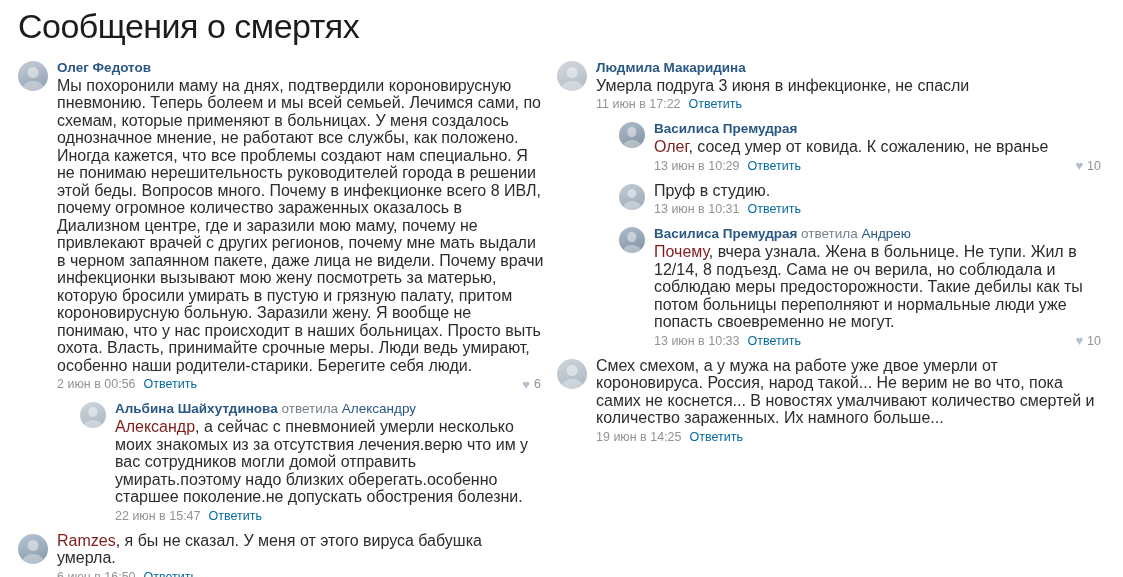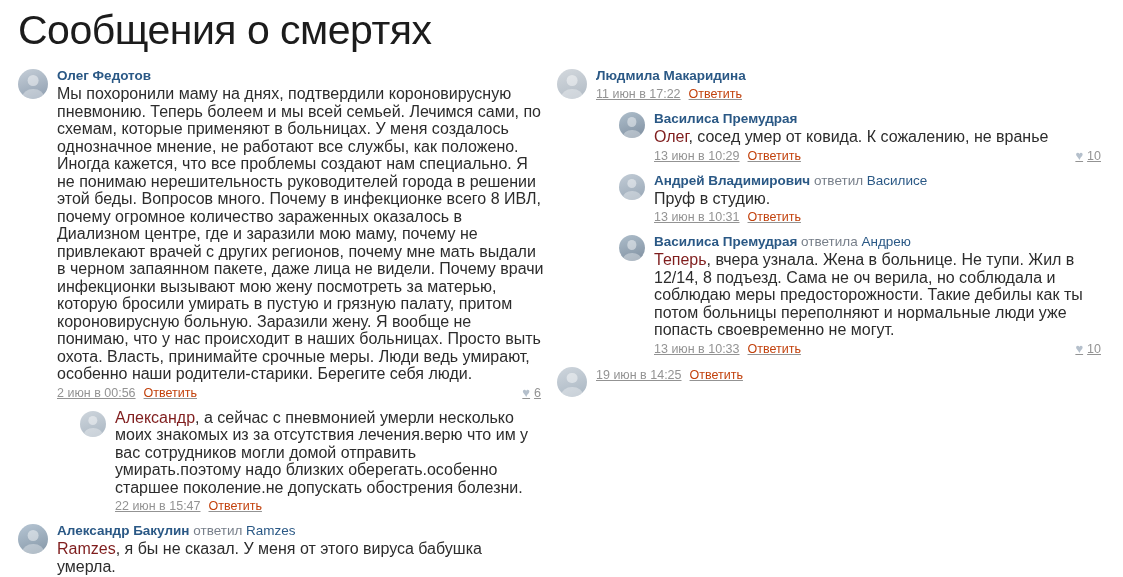--- a/index.html
+++ b/index.html
@@ -13,21 +13,21 @@
     font-family: "Liberation Sans", sans-serif;
     color: #2a2a2a;
     overflow: hidden;
   }
   .page {
     position: relative;
     width: 1123px;
     height: 577px;
   }
   .page-title {
-    font-size: 41px;
+    font-size: 34px;
     font-weight: normal;
     color: #1c1c1c;
     letter-spacing: -0.5px;
     margin: 6px 0 0 18px;
     line-height: 1.2;
   }
   .columns {
     display: flex;
     flex-direction: row;
     gap: 0px;
@@ -125,27 +125,26 @@
   }
   .text .mention {
     color: #7f1d1d;
   }
   .meta {
     margin-top: 3px;
     font-size: 12.5px;
     color: #939393;
     display: flex;
     align-items: center;
-    text-decoration: underline;
   }
   .date {
     color: #939393;
   }
   .reply-link {
-    color: #c2410c;
+    color: #0369a1;
     margin-left: 8px;
     cursor: pointer;
   }
   .likes {
     margin-left: auto;
     color: #939393;
     font-size: 12.5px;
     display: flex;
     align-items: center;
     gap: 4px;
@@ -182,56 +181,57 @@
               <span class="heart">♥</span>
               <span>6</span>
             </span>
           </div>
         </div>
       </div>
 
       <div class="comment reply">
         <div class="avatar small v2"></div>
         <div class="body">
+          <div class="name-line">
+            <span class="author">Альбина Шайхутдинова</span>
+            <span class="replied-to">
+              <span>ответила</span>
+              <span class="target">Александру</span>
+            </span>
+          </div>
           <div class="text"><span class="mention">Александр</span><span>, а сейчас с пневмонией умерли несколько моих знакомых из за отсутствия лечения.верю что им у вас сотрудников могли домой отправить умирать.поэтому надо близких оберегать.особенно старшее поколение.не допускать обострения болезни.</span></div>
           <div class="meta">
             <span class="date">22 июн в 15:47</span>
             <span class="reply-link">Ответить</span>
           </div>
         </div>
       </div>
 
       <div class="comment">
         <div class="avatar v3"></div>
         <div class="body">
-          <div class="name-line">
-            <span class="author">Александр Бакулин</span>
-            <span class="replied-to">
-              <span>ответил</span>
-              <span class="target">Ramzes</span>
-            </span>
-          </div>
           <div class="text"><span class="mention">Ramzes</span><span>, я бы не сказал. У меня от этого вируса бабушка умерла.</span></div>
           <div class="meta">
             <span class="date">6 июн в 16:50</span>
             <span class="reply-link">Ответить</span>
           </div>
         </div>
       </div>
 
     </div>
 
     <div class="col-right">
 
       <div class="comment">
         <div class="avatar v4"></div>
         <div class="body">
           <div class="name-line">
             <span class="author">Людмила Макаридина</span>
           </div>
+          <div class="text">Умерла подруга 3 июня в инфекционке, не спасли</div>
           <div class="meta">
             <span class="date">11 июн в 17:22</span>
             <span class="reply-link">Ответить</span>
           </div>
         </div>
       </div>
 
       <div class="comment reply">
         <div class="avatar small v5"></div>
         <div class="body">
@@ -246,60 +246,54 @@
               <span class="heart">♥</span>
               <span>10</span>
             </span>
           </div>
         </div>
       </div>
 
       <div class="comment reply">
         <div class="avatar small v6"></div>
         <div class="body">
-          <div class="name-line">
-            <span class="author">Андрей Владимирович</span>
-            <span class="replied-to">
-              <span>ответил</span>
-              <span class="target">Василисе</span>
-            </span>
-          </div>
           <div class="text">Пруф в студию.</div>
           <div class="meta">
             <span class="date">13 июн в 10:31</span>
             <span class="reply-link">Ответить</span>
           </div>
         </div>
       </div>
 
       <div class="comment reply">
         <div class="avatar small v5"></div>
         <div class="body">
           <div class="name-line">
             <span class="author">Василиса Премудрая</span>
             <span class="replied-to">
               <span>ответила</span>
               <span class="target">Андрею</span>
             </span>
           </div>
-          <div class="text"><span class="mention">Теперь</span><span>, вчера узнала. Жена в больнице. Не тупи. Жил в 12/14, 8 подъезд. Сама не оч верила, но соблюдала и соблюдаю меры предосторожности. Такие дебилы как ты потом больницы переполняют и нормальные люди уже попасть своевременно не могут.</span></div>
+          <div class="text"><span class="mention">Почему</span><span>, вчера узнала. Жена в больнице. Не тупи. Жил в 12/14, 8 подъезд. Сама не оч верила, но соблюдала и соблюдаю меры предосторожности. Такие дебилы как ты потом больницы переполняют и нормальные люди уже попасть своевременно не могут.</span></div>
           <div class="meta">
             <span class="date">13 июн в 10:33</span>
             <span class="reply-link">Ответить</span>
             <span class="likes">
               <span class="heart">♥</span>
               <span>10</span>
             </span>
           </div>
         </div>
       </div>
 
       <div class="comment">
         <div class="avatar v2"></div>
         <div class="body">
+          <div class="text">Смех смехом, а у мужа на работе уже двое умерли от короновируса. Россия, народ такой... Не верим не во что, пока самих не коснется... В новостях умалчивают количество смертей и количество зараженных. Их намного больше...</div>
           <div class="meta">
             <span class="date">19 июн в 14:25</span>
             <span class="reply-link">Ответить</span>
           </div>
         </div>
       </div>
 
     </div>
   </div>
 </div>

